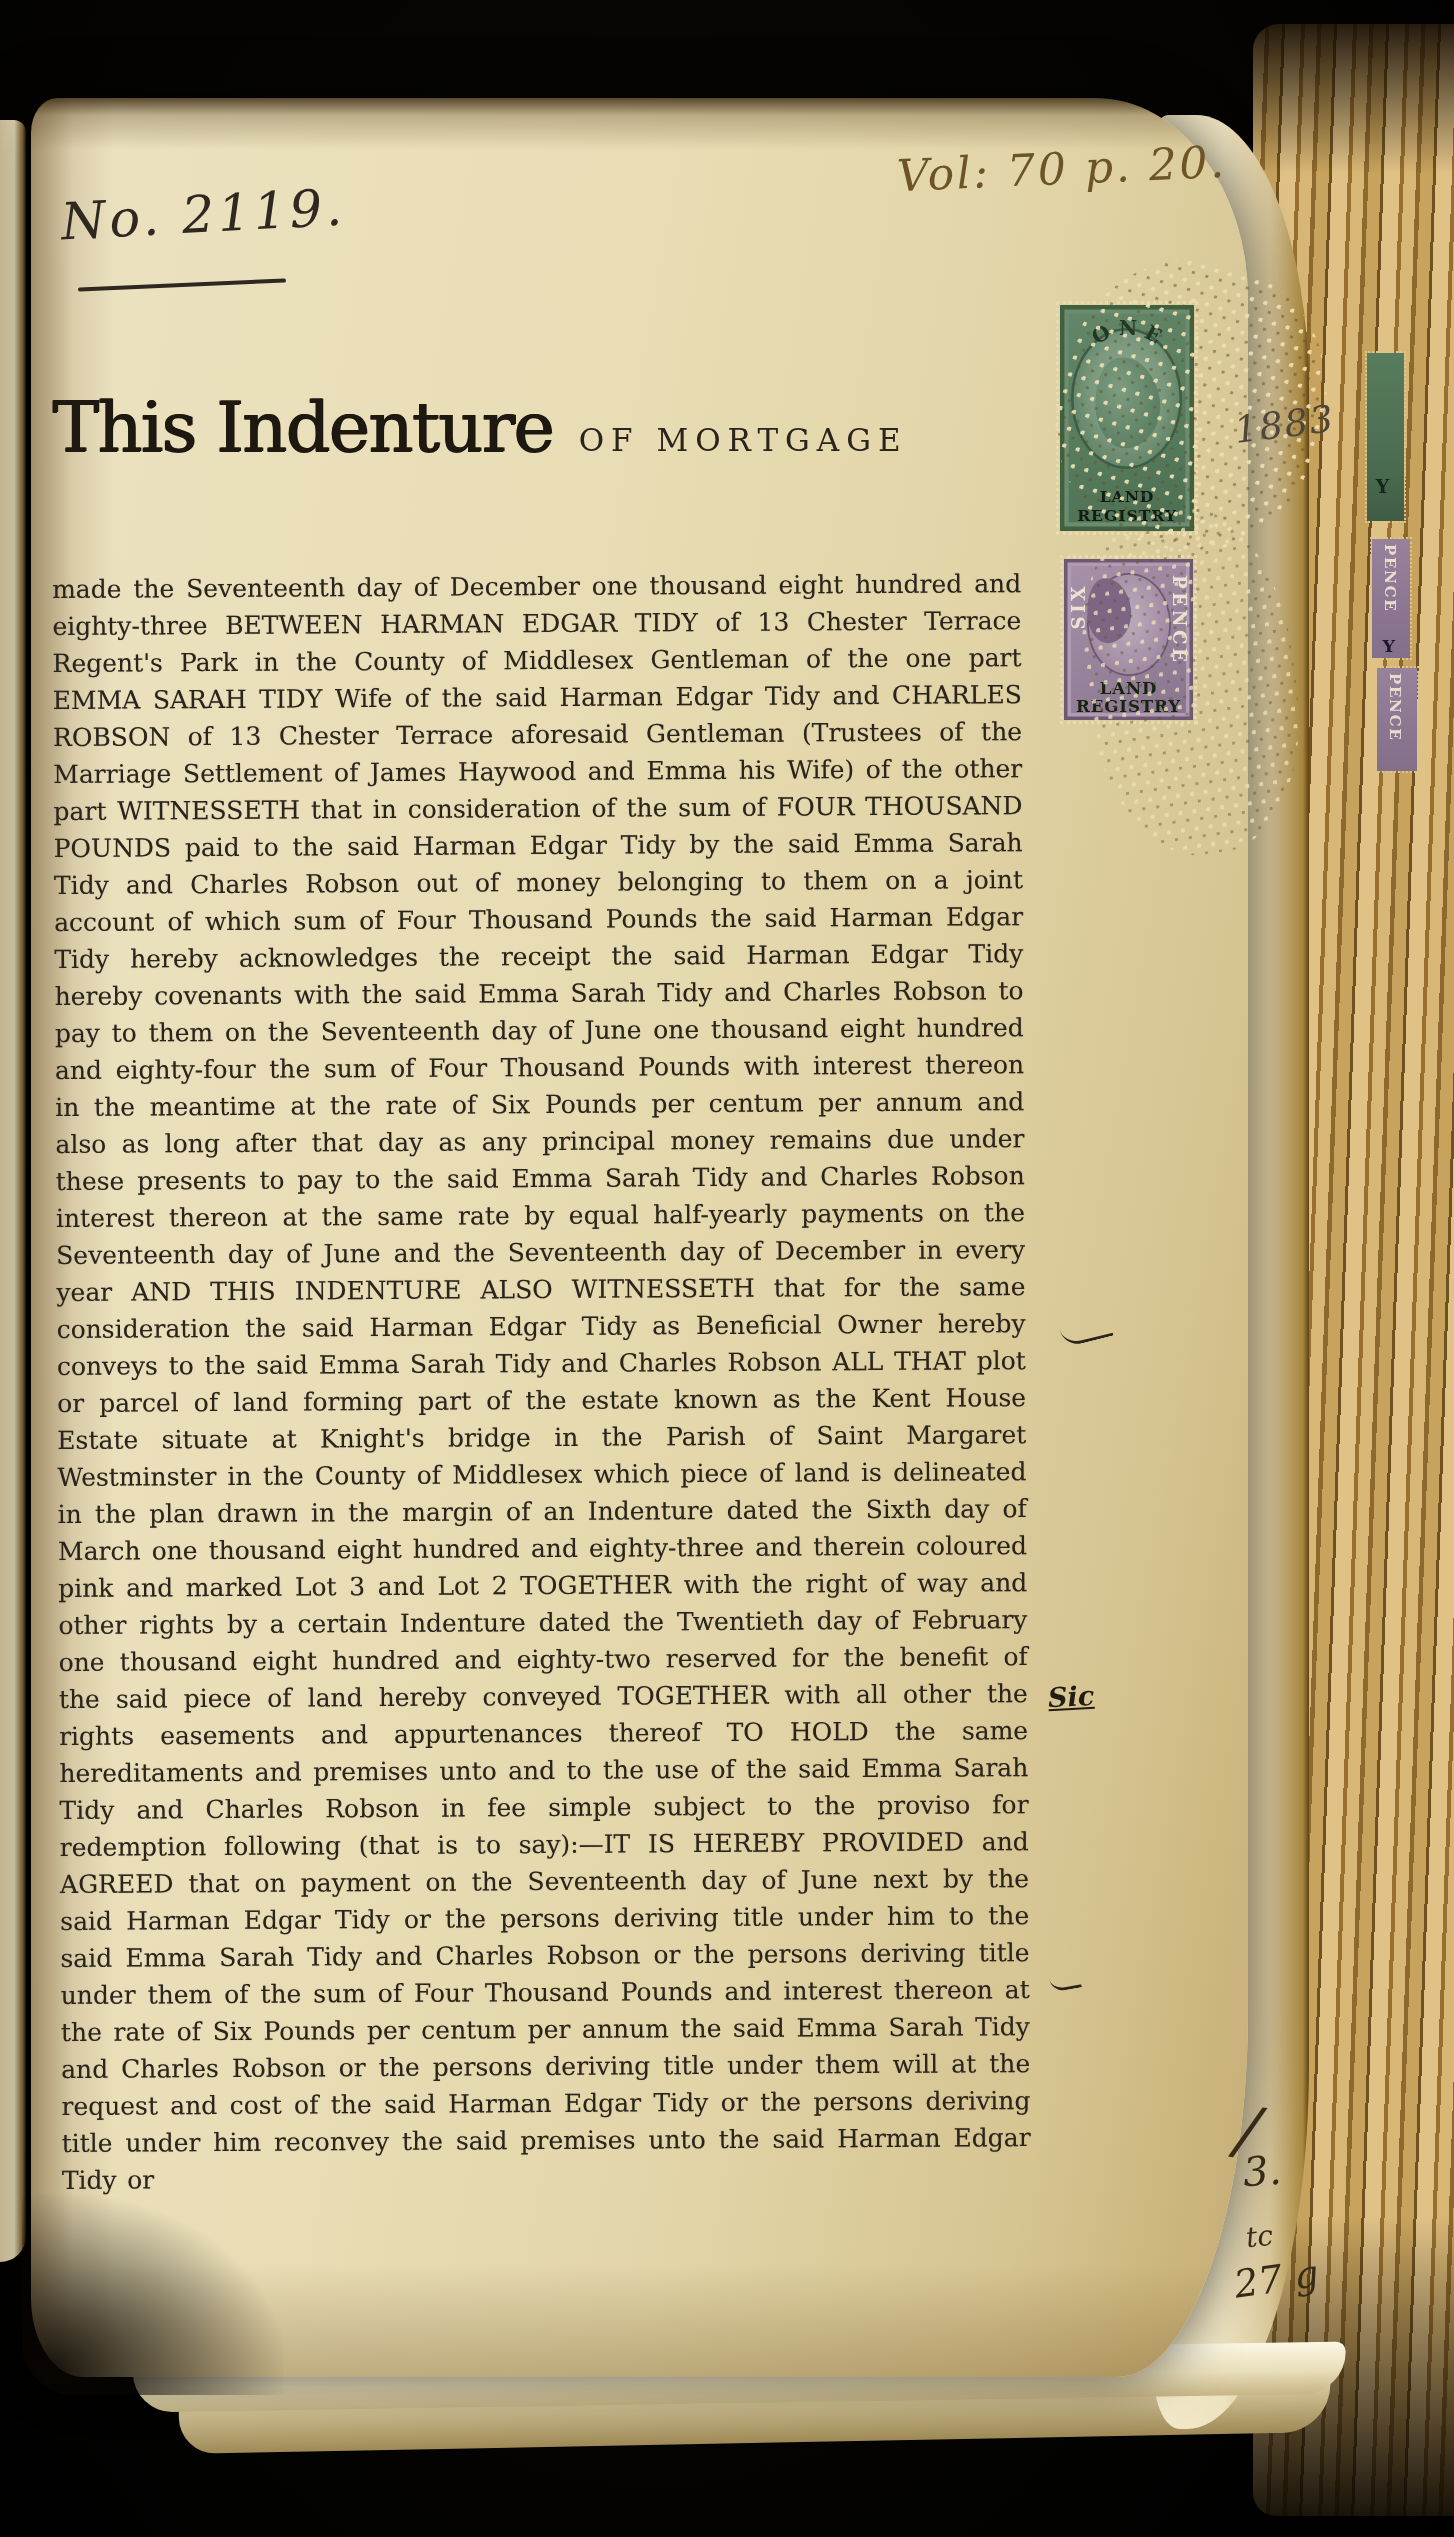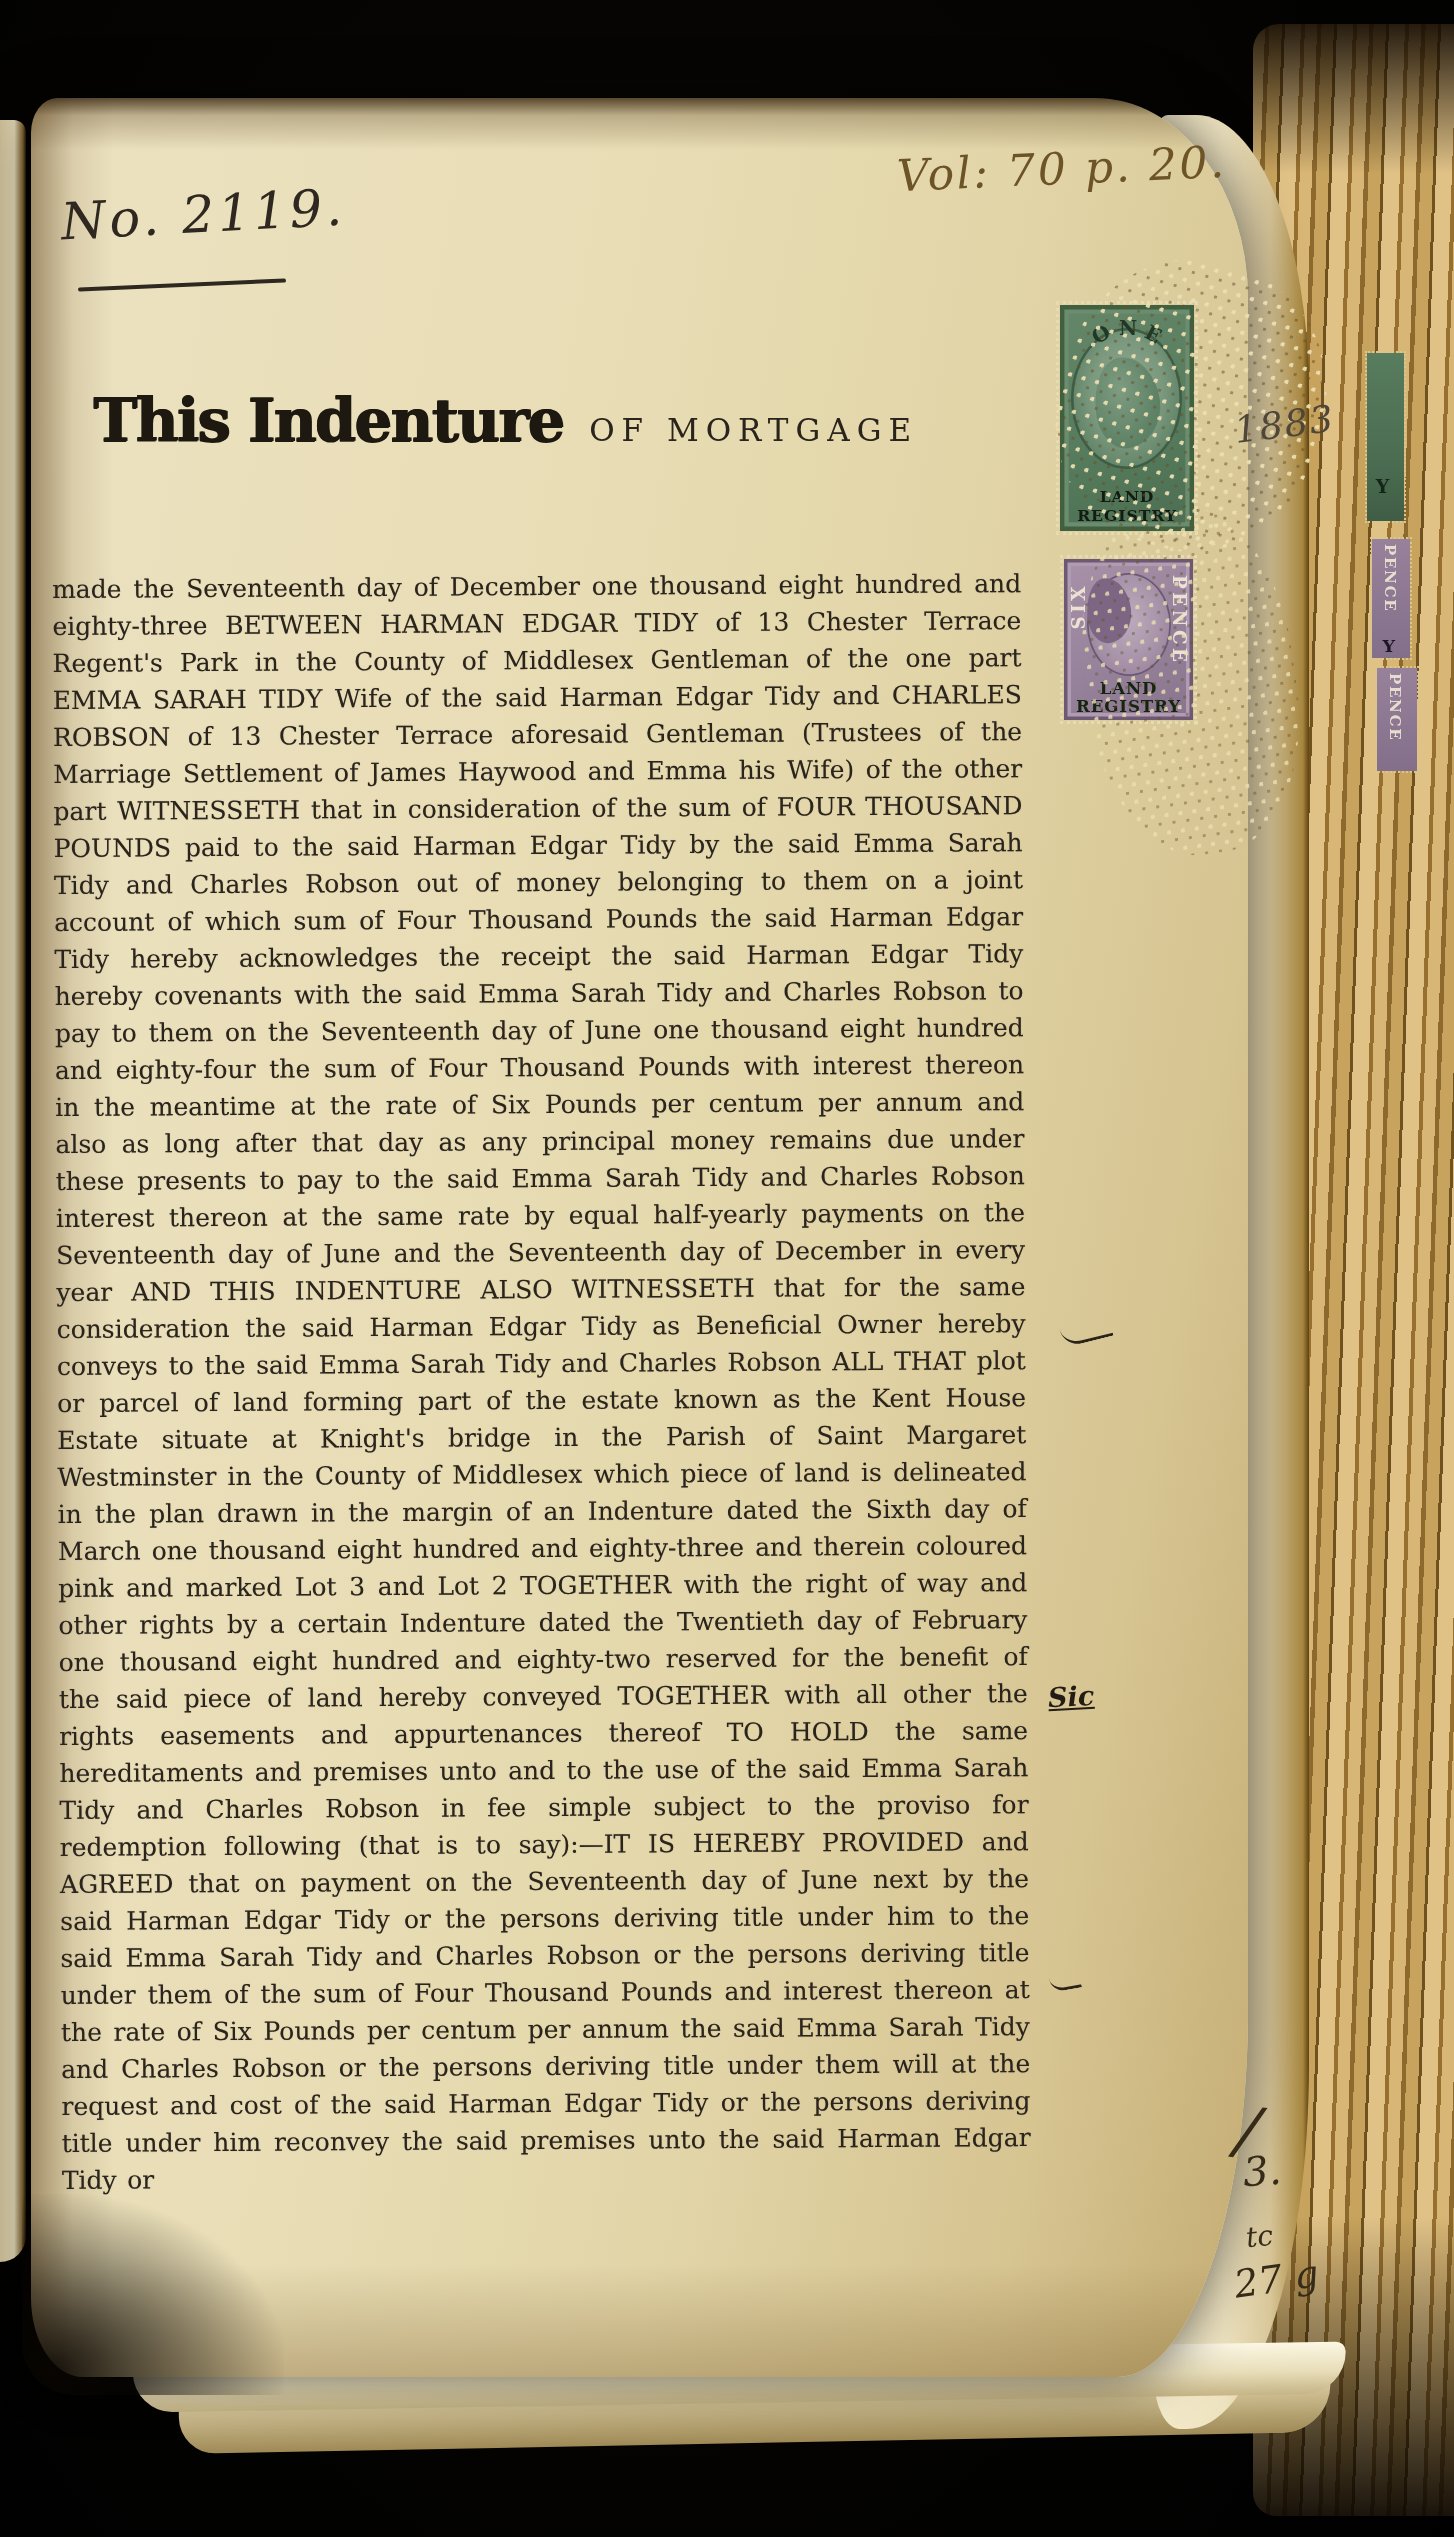--- a/index.html
+++ b/index.html
@@ -61,22 +61,22 @@
 
   
   .edge-note{position:absolute;z-index:6;font-style:italic;color:#352b18;white-space:nowrap;}
   .en-slash{left:1237px;top:2093px;font-size:65px;transform:rotate(8deg);}
   .en-3{left:1243px;top:2148px;font-size:40px;transform:rotate(-4deg);}
   .en-tc{left:1246px;top:2220px;font-size:28px;transform:rotate(-6deg);}
   .en-27{left:1234px;top:2257px;font-size:38px;transform:rotate(-8deg);}
 
   
   .heading{position:absolute;left:21px;top:288px;white-space:nowrap;display:flex;align-items:baseline;}
-  .title{font-size:59px;font-weight:bold;color:#1d1810;letter-spacing:-1.7px;
-    text-shadow:1.3px 0 #1d1810, 0 0.9px #1d1810;margin-left:41px;}
+  .title{font-size:70px;font-weight:normal;color:#1d1810;letter-spacing:-1.7px;
+    text-shadow:1.3px 0 #1d1810, 0 0.9px #1d1810;}
   .subtitle{font-size:31px;color:#2a241c;letter-spacing:7px;margin-left:26px;font-weight:500;}
 
   
   .deed-body{position:absolute;left:21px;top:473px;width:969px;
     font-size:25px;line-height:37px;text-align:justify;word-spacing:2.6px;
     color:#2a241c;transform:rotate(-0.35deg);transform-origin:left top;
     text-shadow:0 0 0.9px rgba(42,36,28,.35);}
 
   
   .stamp{position:absolute;outline:3.5px dotted #e7dbb1;outline-offset:1.7px;}

